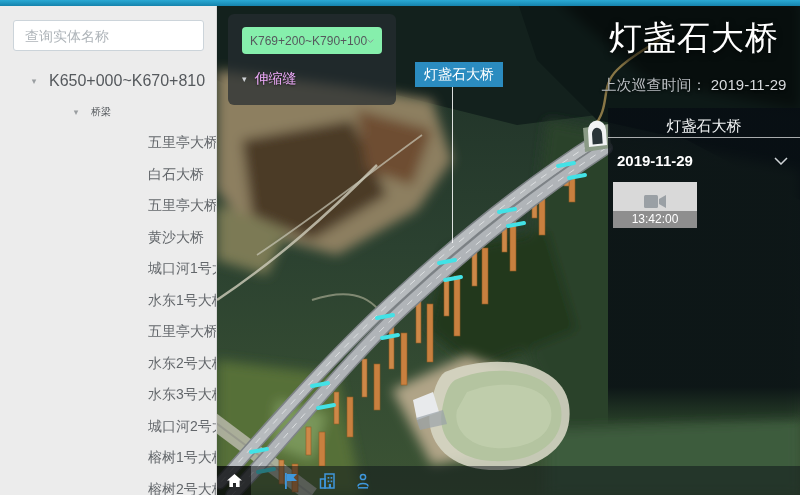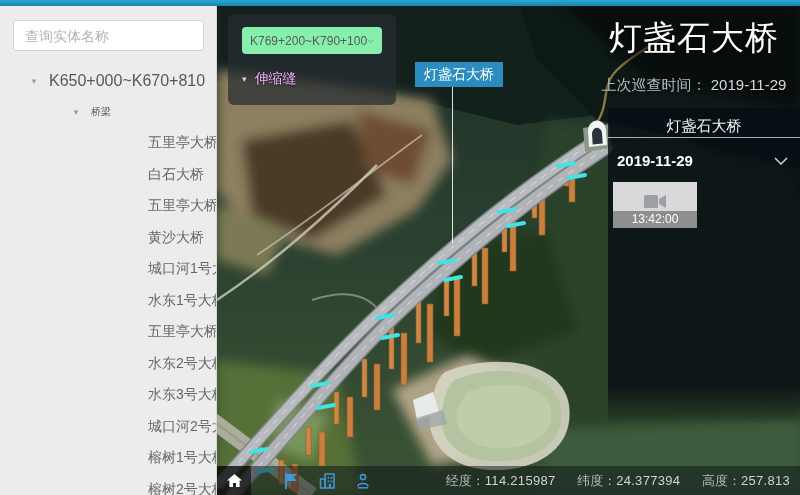--- a/index.html
+++ b/index.html
@@ -302,21 +302,16 @@
           <rect x="9.8" y="11" width="2.2" height="4" fill="#3f97dc"></rect>
         </svg>
       </div>
       <div class="bar-icon">
         <svg width="14" height="16" viewBox="0 0 14 16">
           <circle cx="7" cy="4" r="2.6" fill="none" stroke="#3f97dc" stroke-width="1.5"></circle>
           <path d="M2,13.5 C2,9.5 12,9.5 12,13.5" fill="none" stroke="#3f97dc" stroke-width="1.5"></path>
           <line x1="2" y1="14.8" x2="12" y2="14.8" stroke="#3f97dc" stroke-width="1.5"></line>
         </svg>
       </div>
-      <div class="coords">
-        <span class="pair"><span class="lbl">经度：</span><span class="val">114.215987</span></span>
-        <span class="pair"><span class="lbl">纬度：</span><span class="val">24.377394</span></span>
-        <span class="pair"><span class="lbl">高度：</span><span class="val">257.813</span></span>
-      </div>
     </div>
 
   </div>
 </div>
 
 </body></html>

